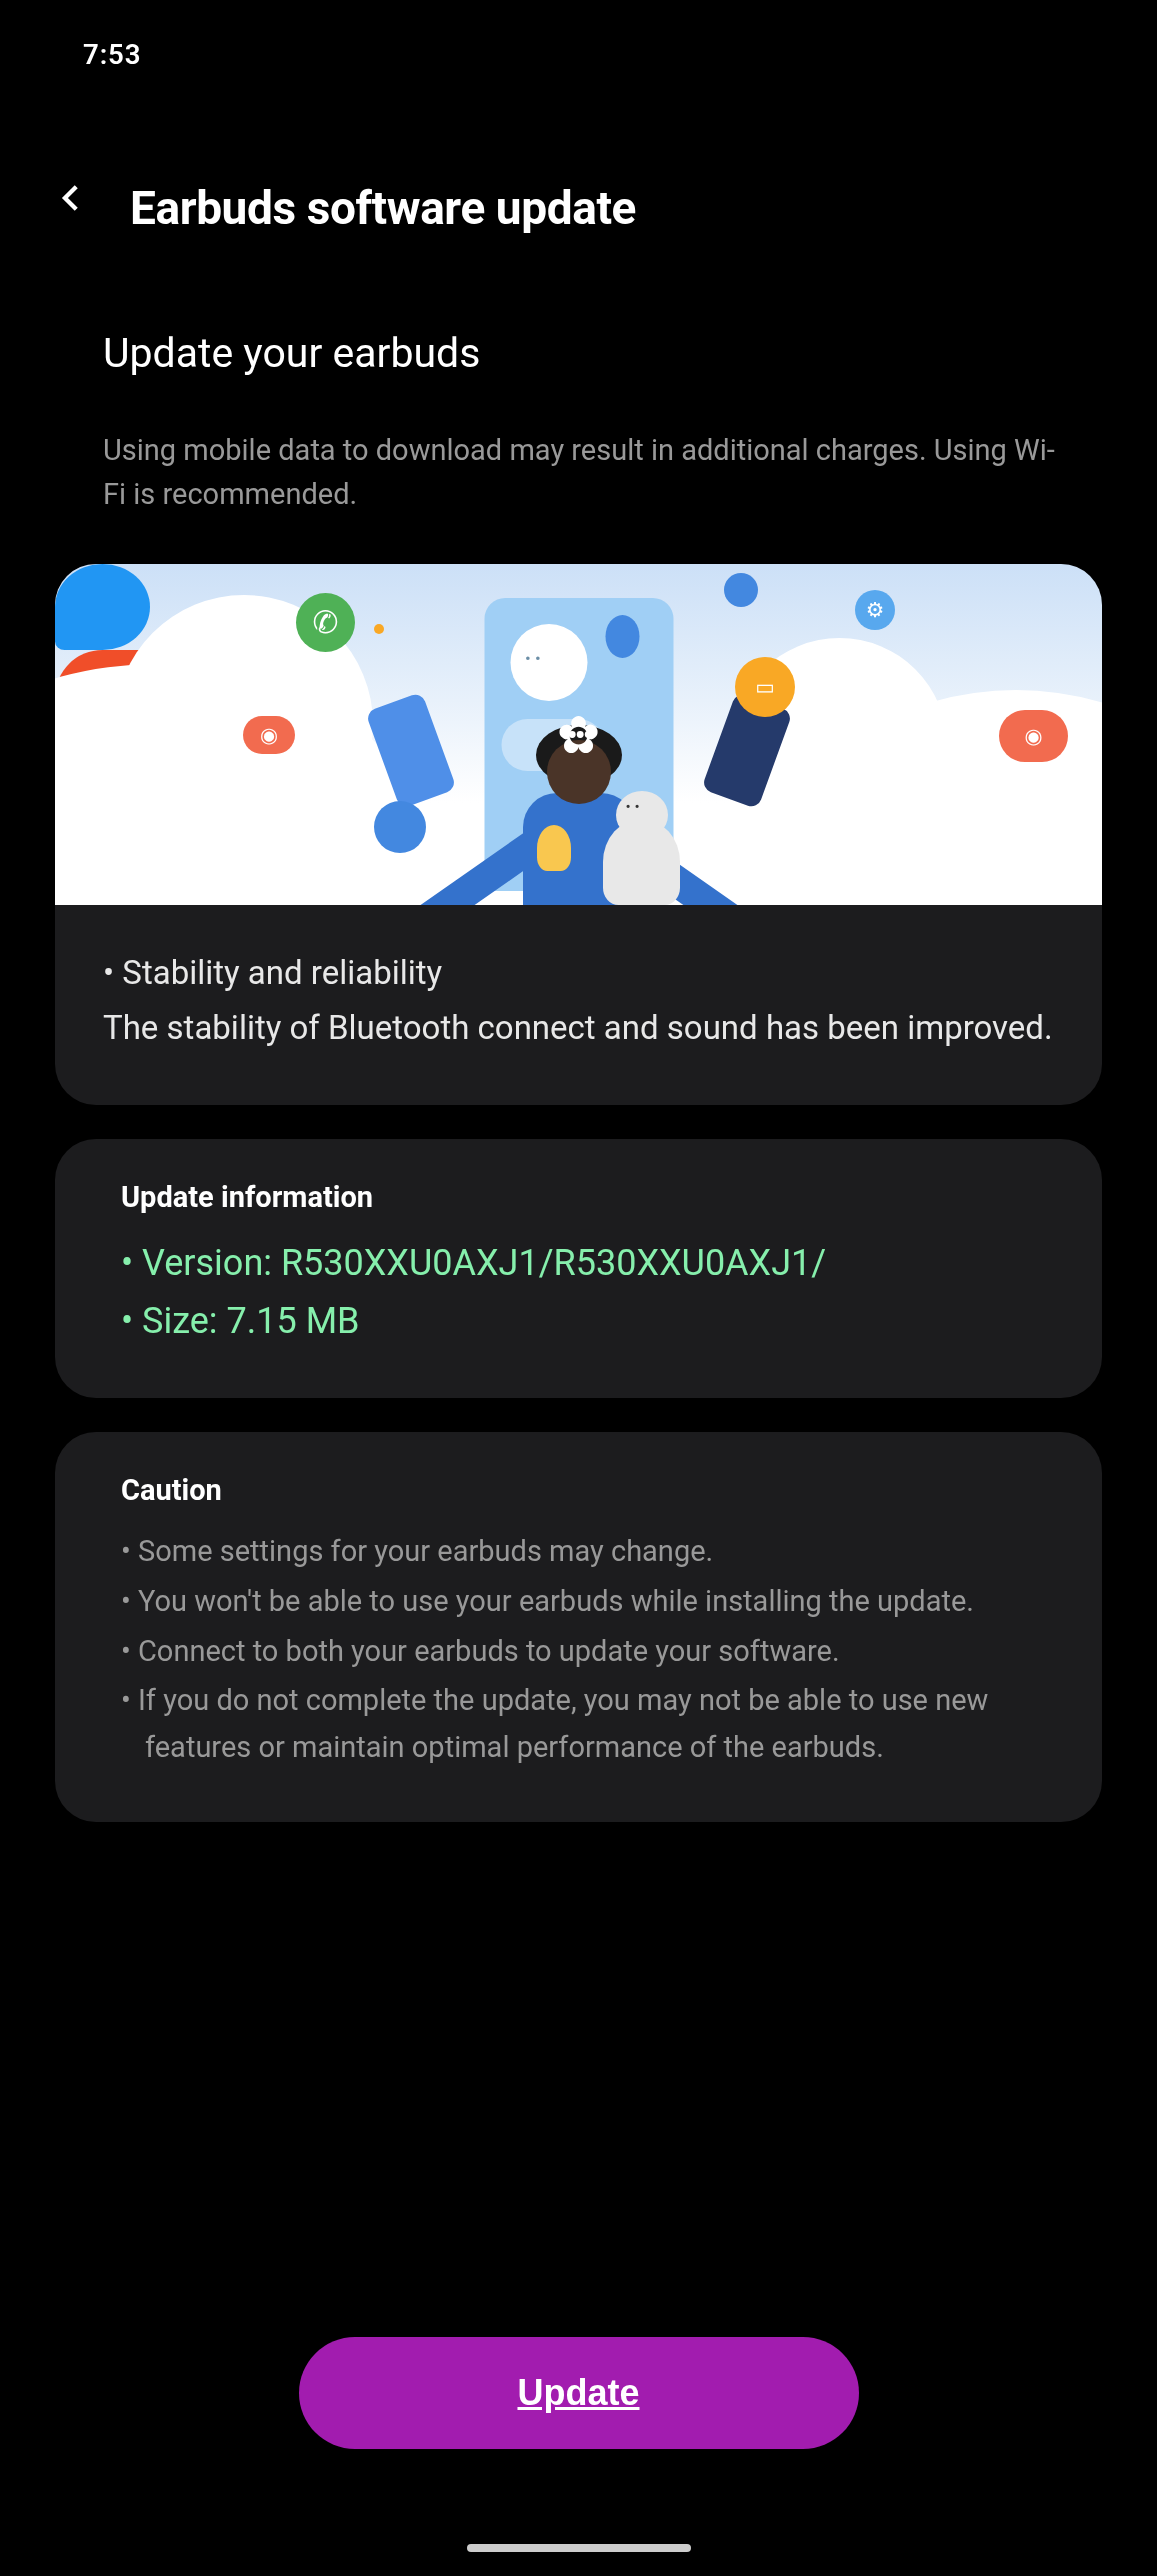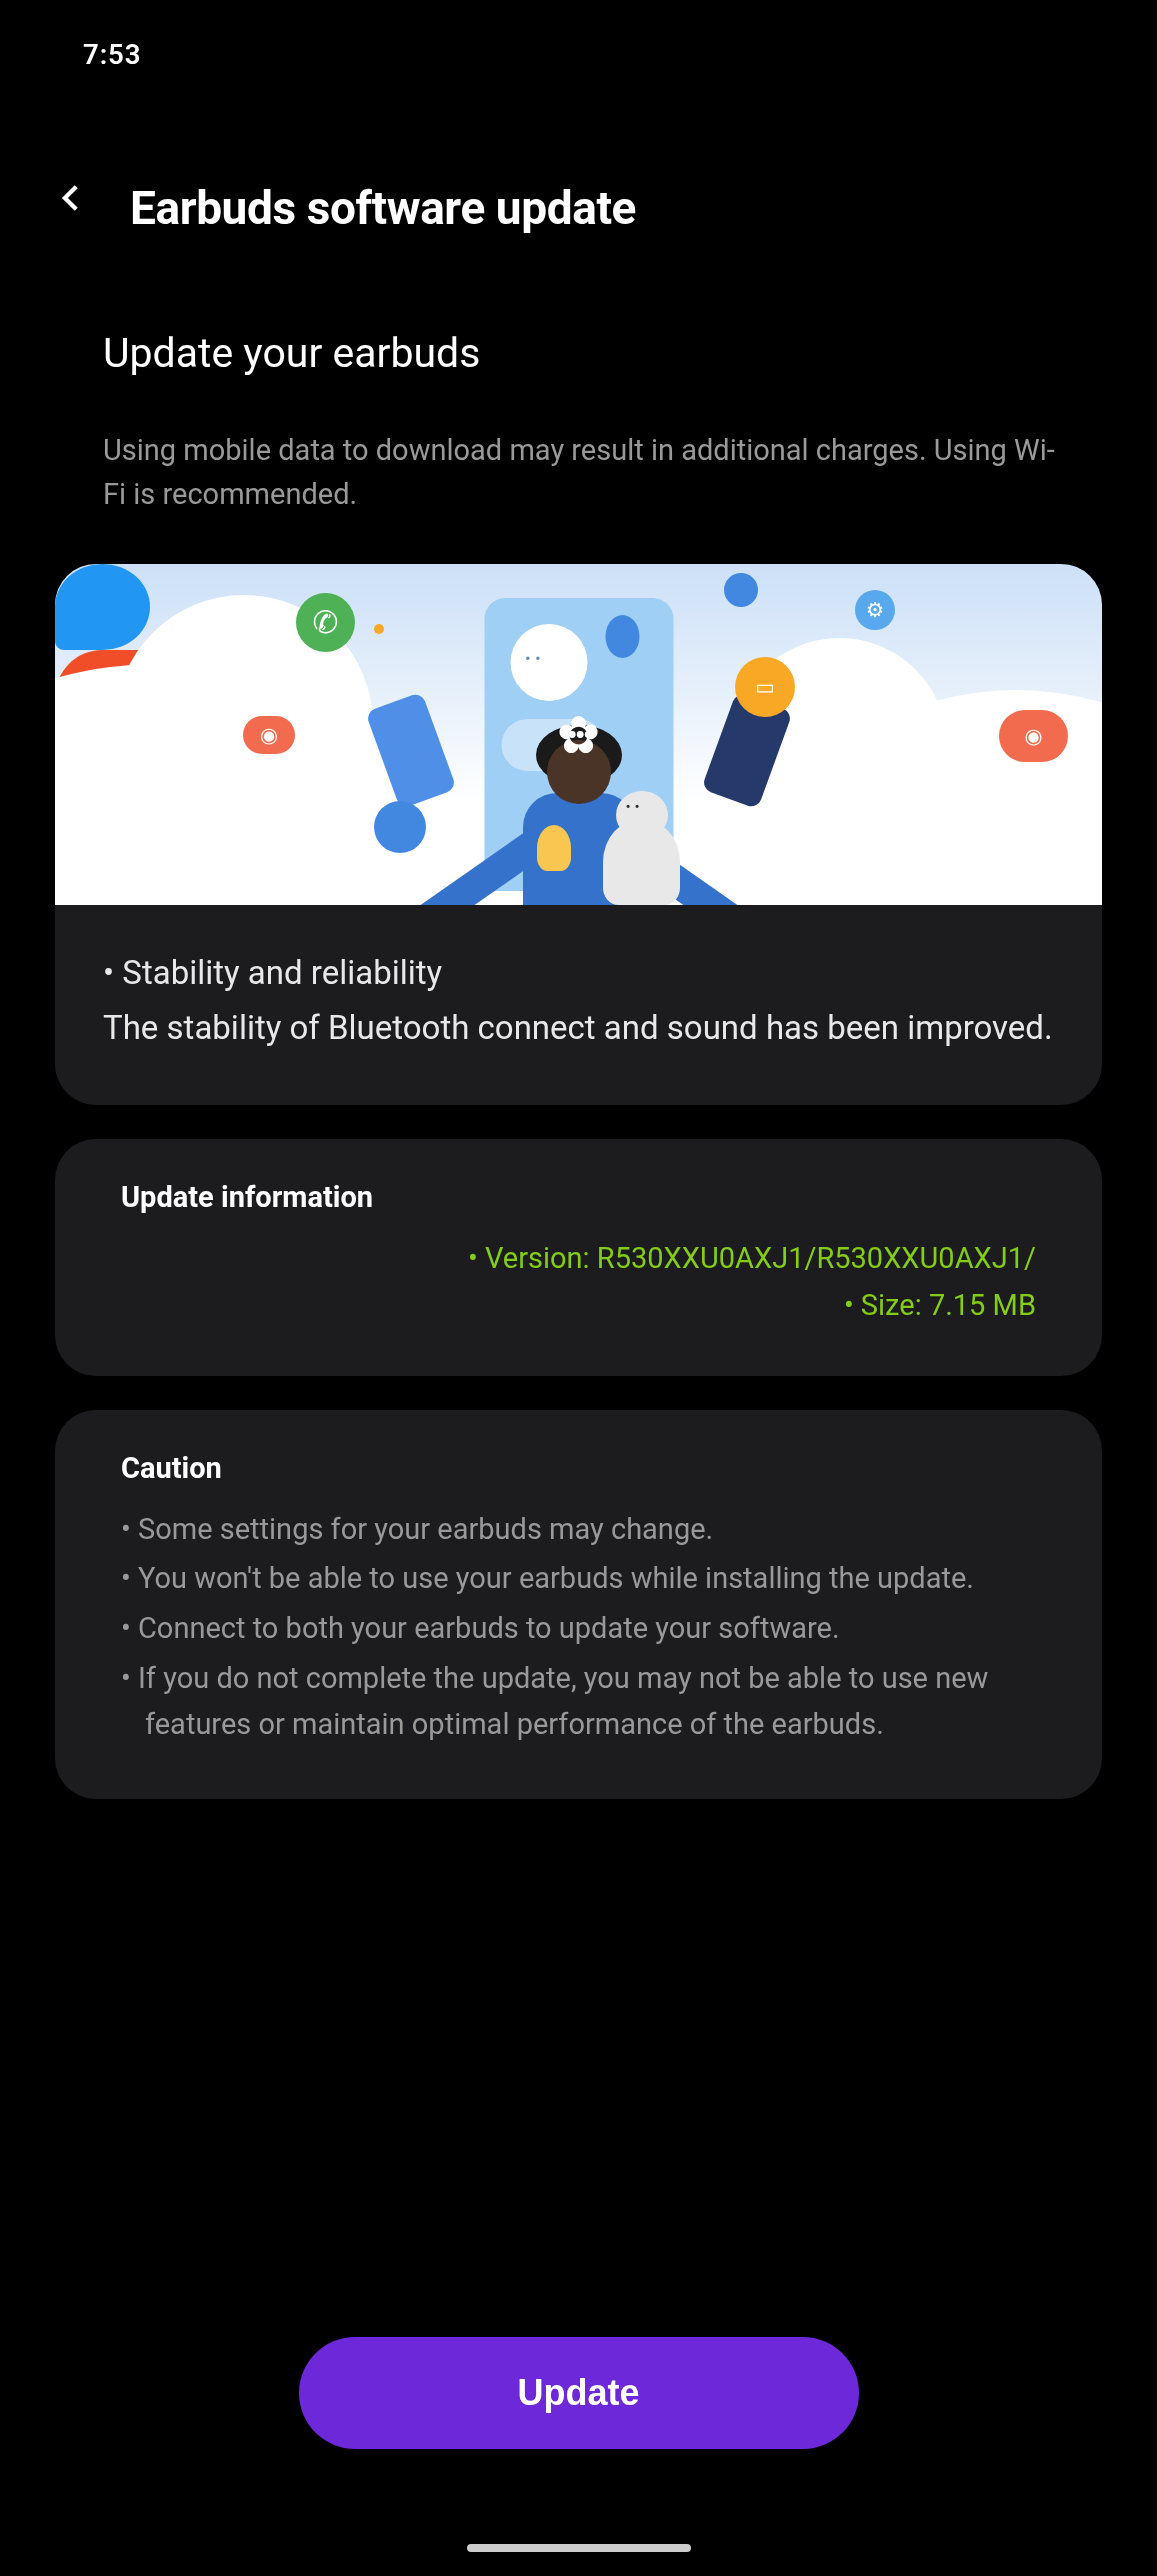--- a/index.html
+++ b/index.html
@@ -402,24 +402,23 @@
       padding: 41px 66px 48px;
       margin-bottom: 34px;
     }
     .card-title {
       font-size: 29px;
       font-weight: 700;
       color: #fff;
       margin-bottom: 20.7px;
     }
     .info-line {
-      font-size: 29px;
-      color: #84cc16;
+      font-size: 36px;
+      color: #86efac;
       line-height: 1.6;
-      text-align: right;
     }
     .caution-list {
       list-style: none;
     }
     .caution-item {
       font-size: 29px;
       color: #999;
       line-height: 1.6;
       padding-left: 24px;
       text-indent: -24px;
@@ -428,27 +427,28 @@
     .caution-item::before {
       content: '• ';
     }
     .update-btn {
       position: absolute;
       bottom: 127px;
       left: 50%;
       transform: translateX(-50%);
       width: 560px;
       height: 112px;
-      background: #6d28d9;
+      background: #a21caf;
       border: none;
       border-radius: 60px;
       color: #fff;
       font-size: 36px;
       font-weight: 600;
       cursor: pointer;
+      text-decoration: underline;
     }
     .nav-bar {
       position: absolute;
       bottom: 24px;
       left: 50%;
       transform: translateX(-50%);
       width: 224px;
       height: 7.7px;
       background: #ccc;
       border-radius: 4.3px;

